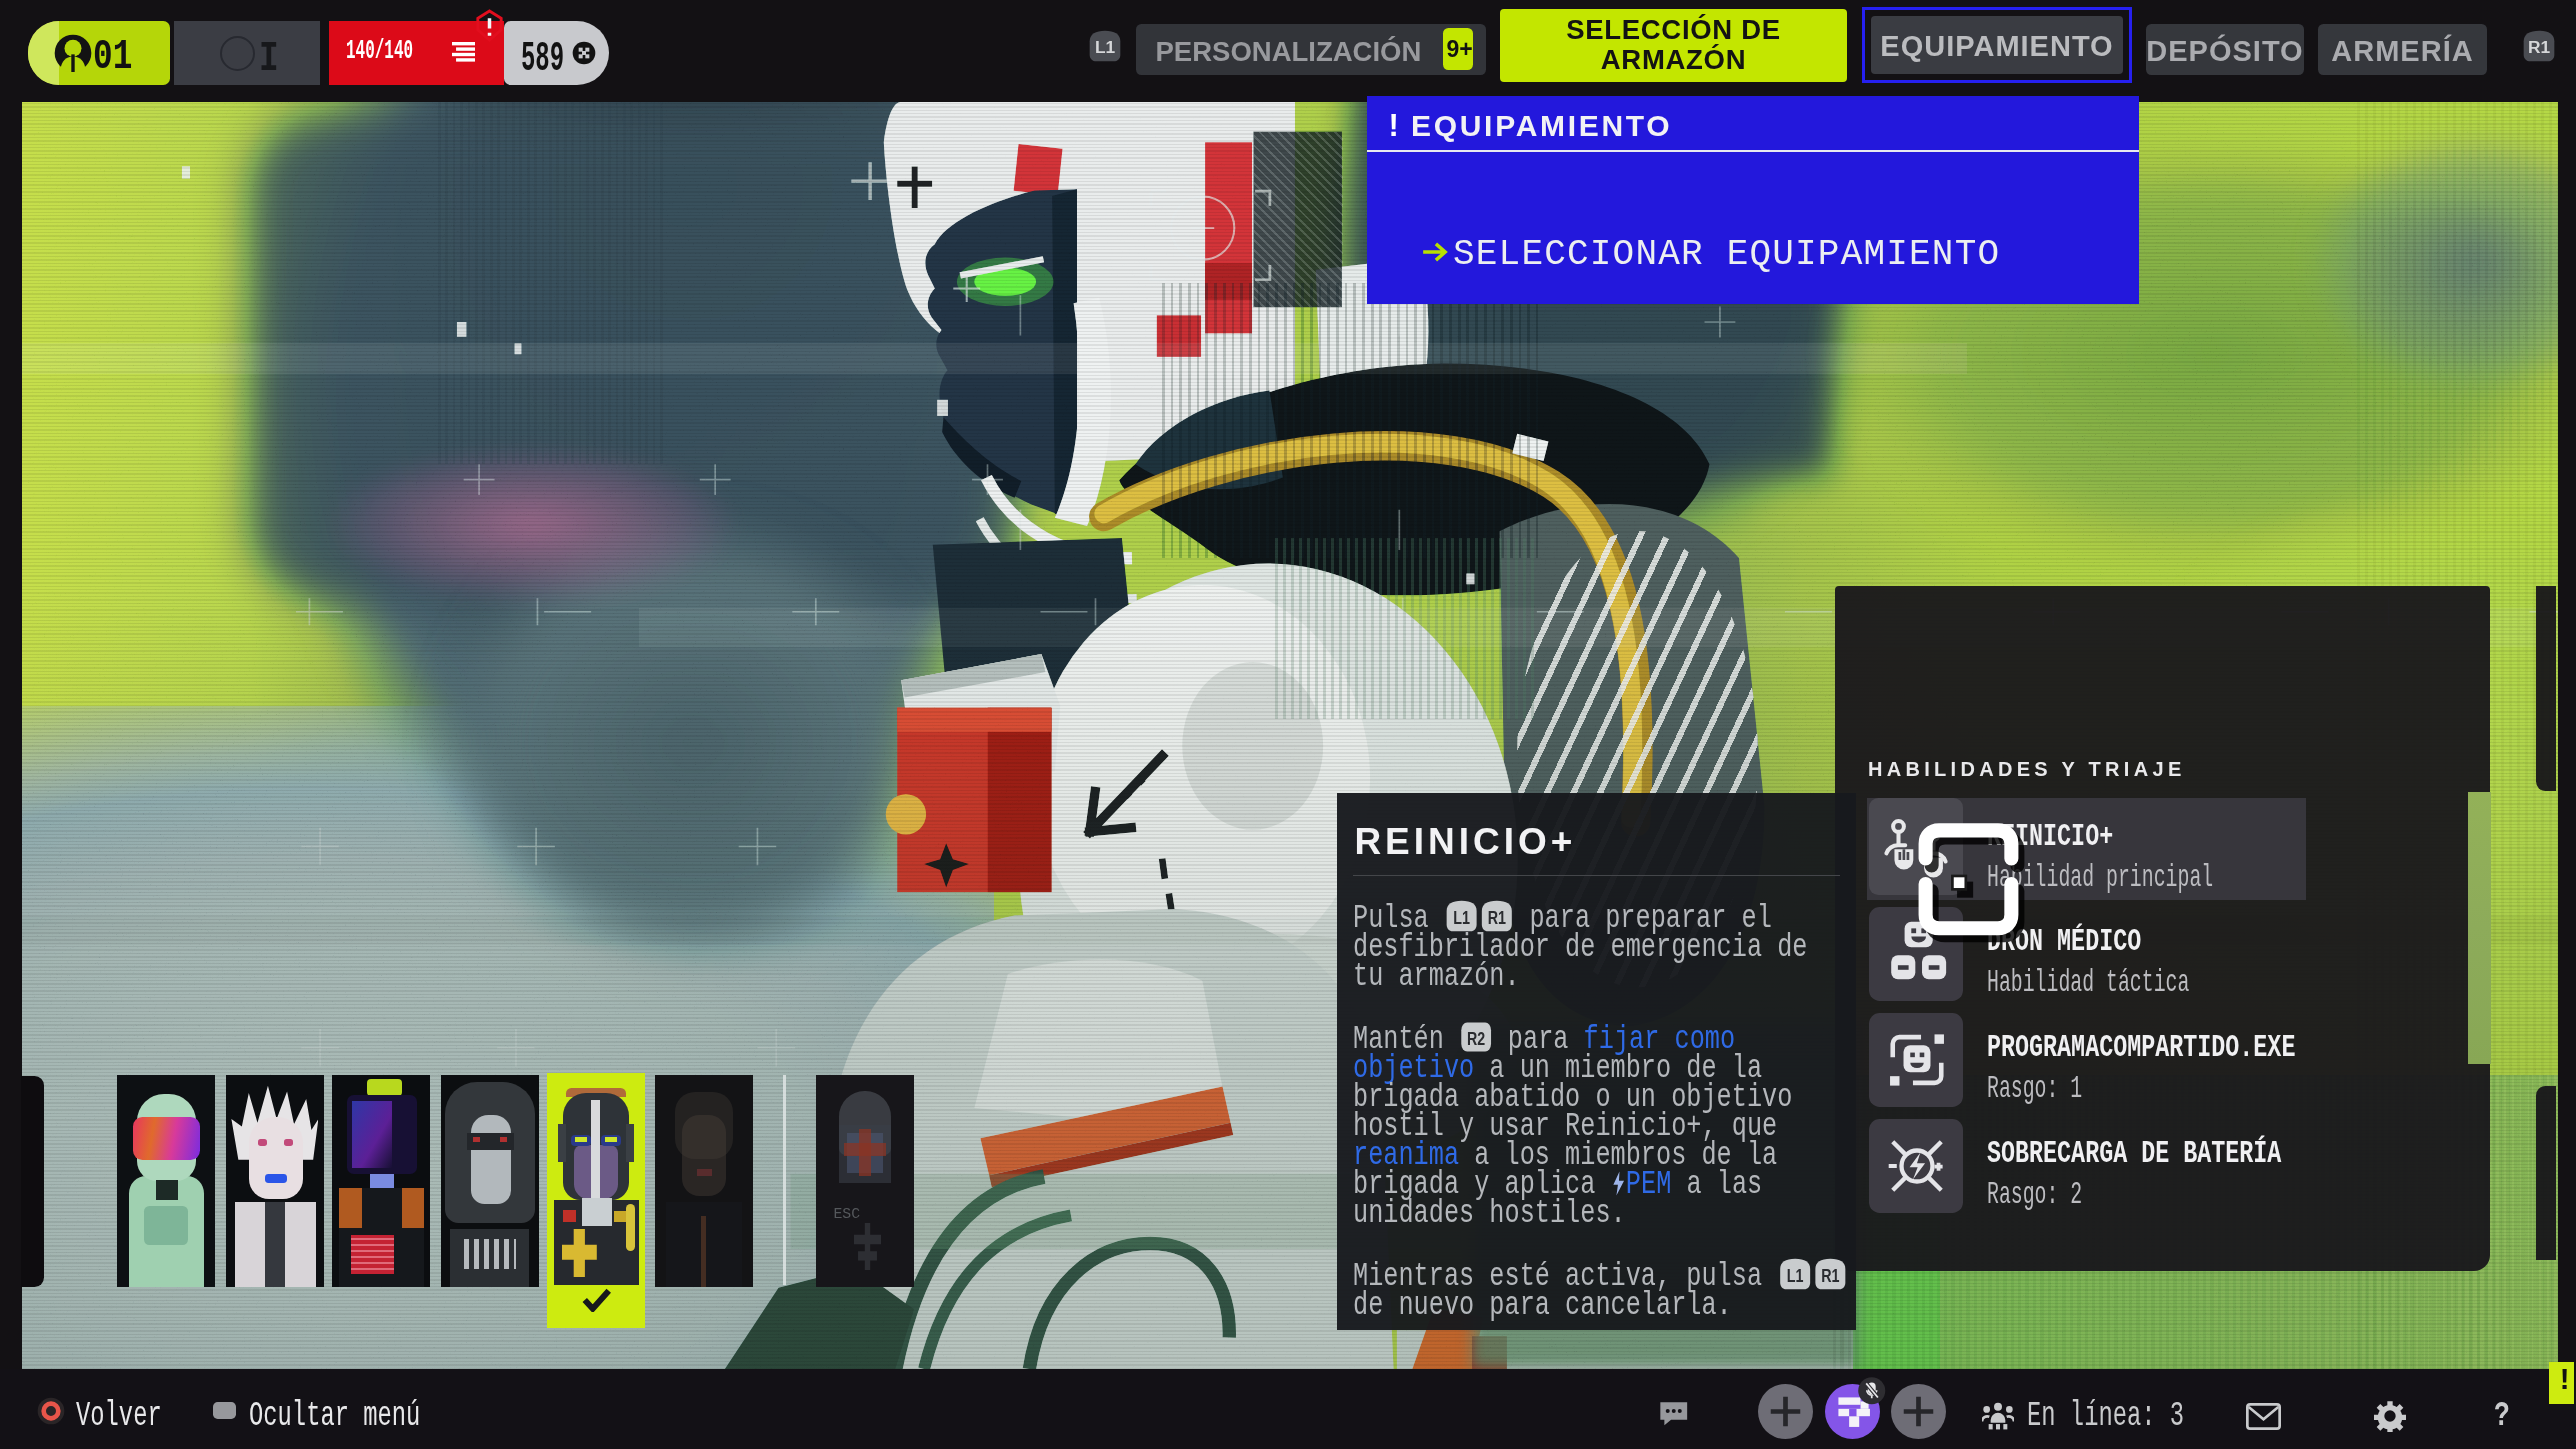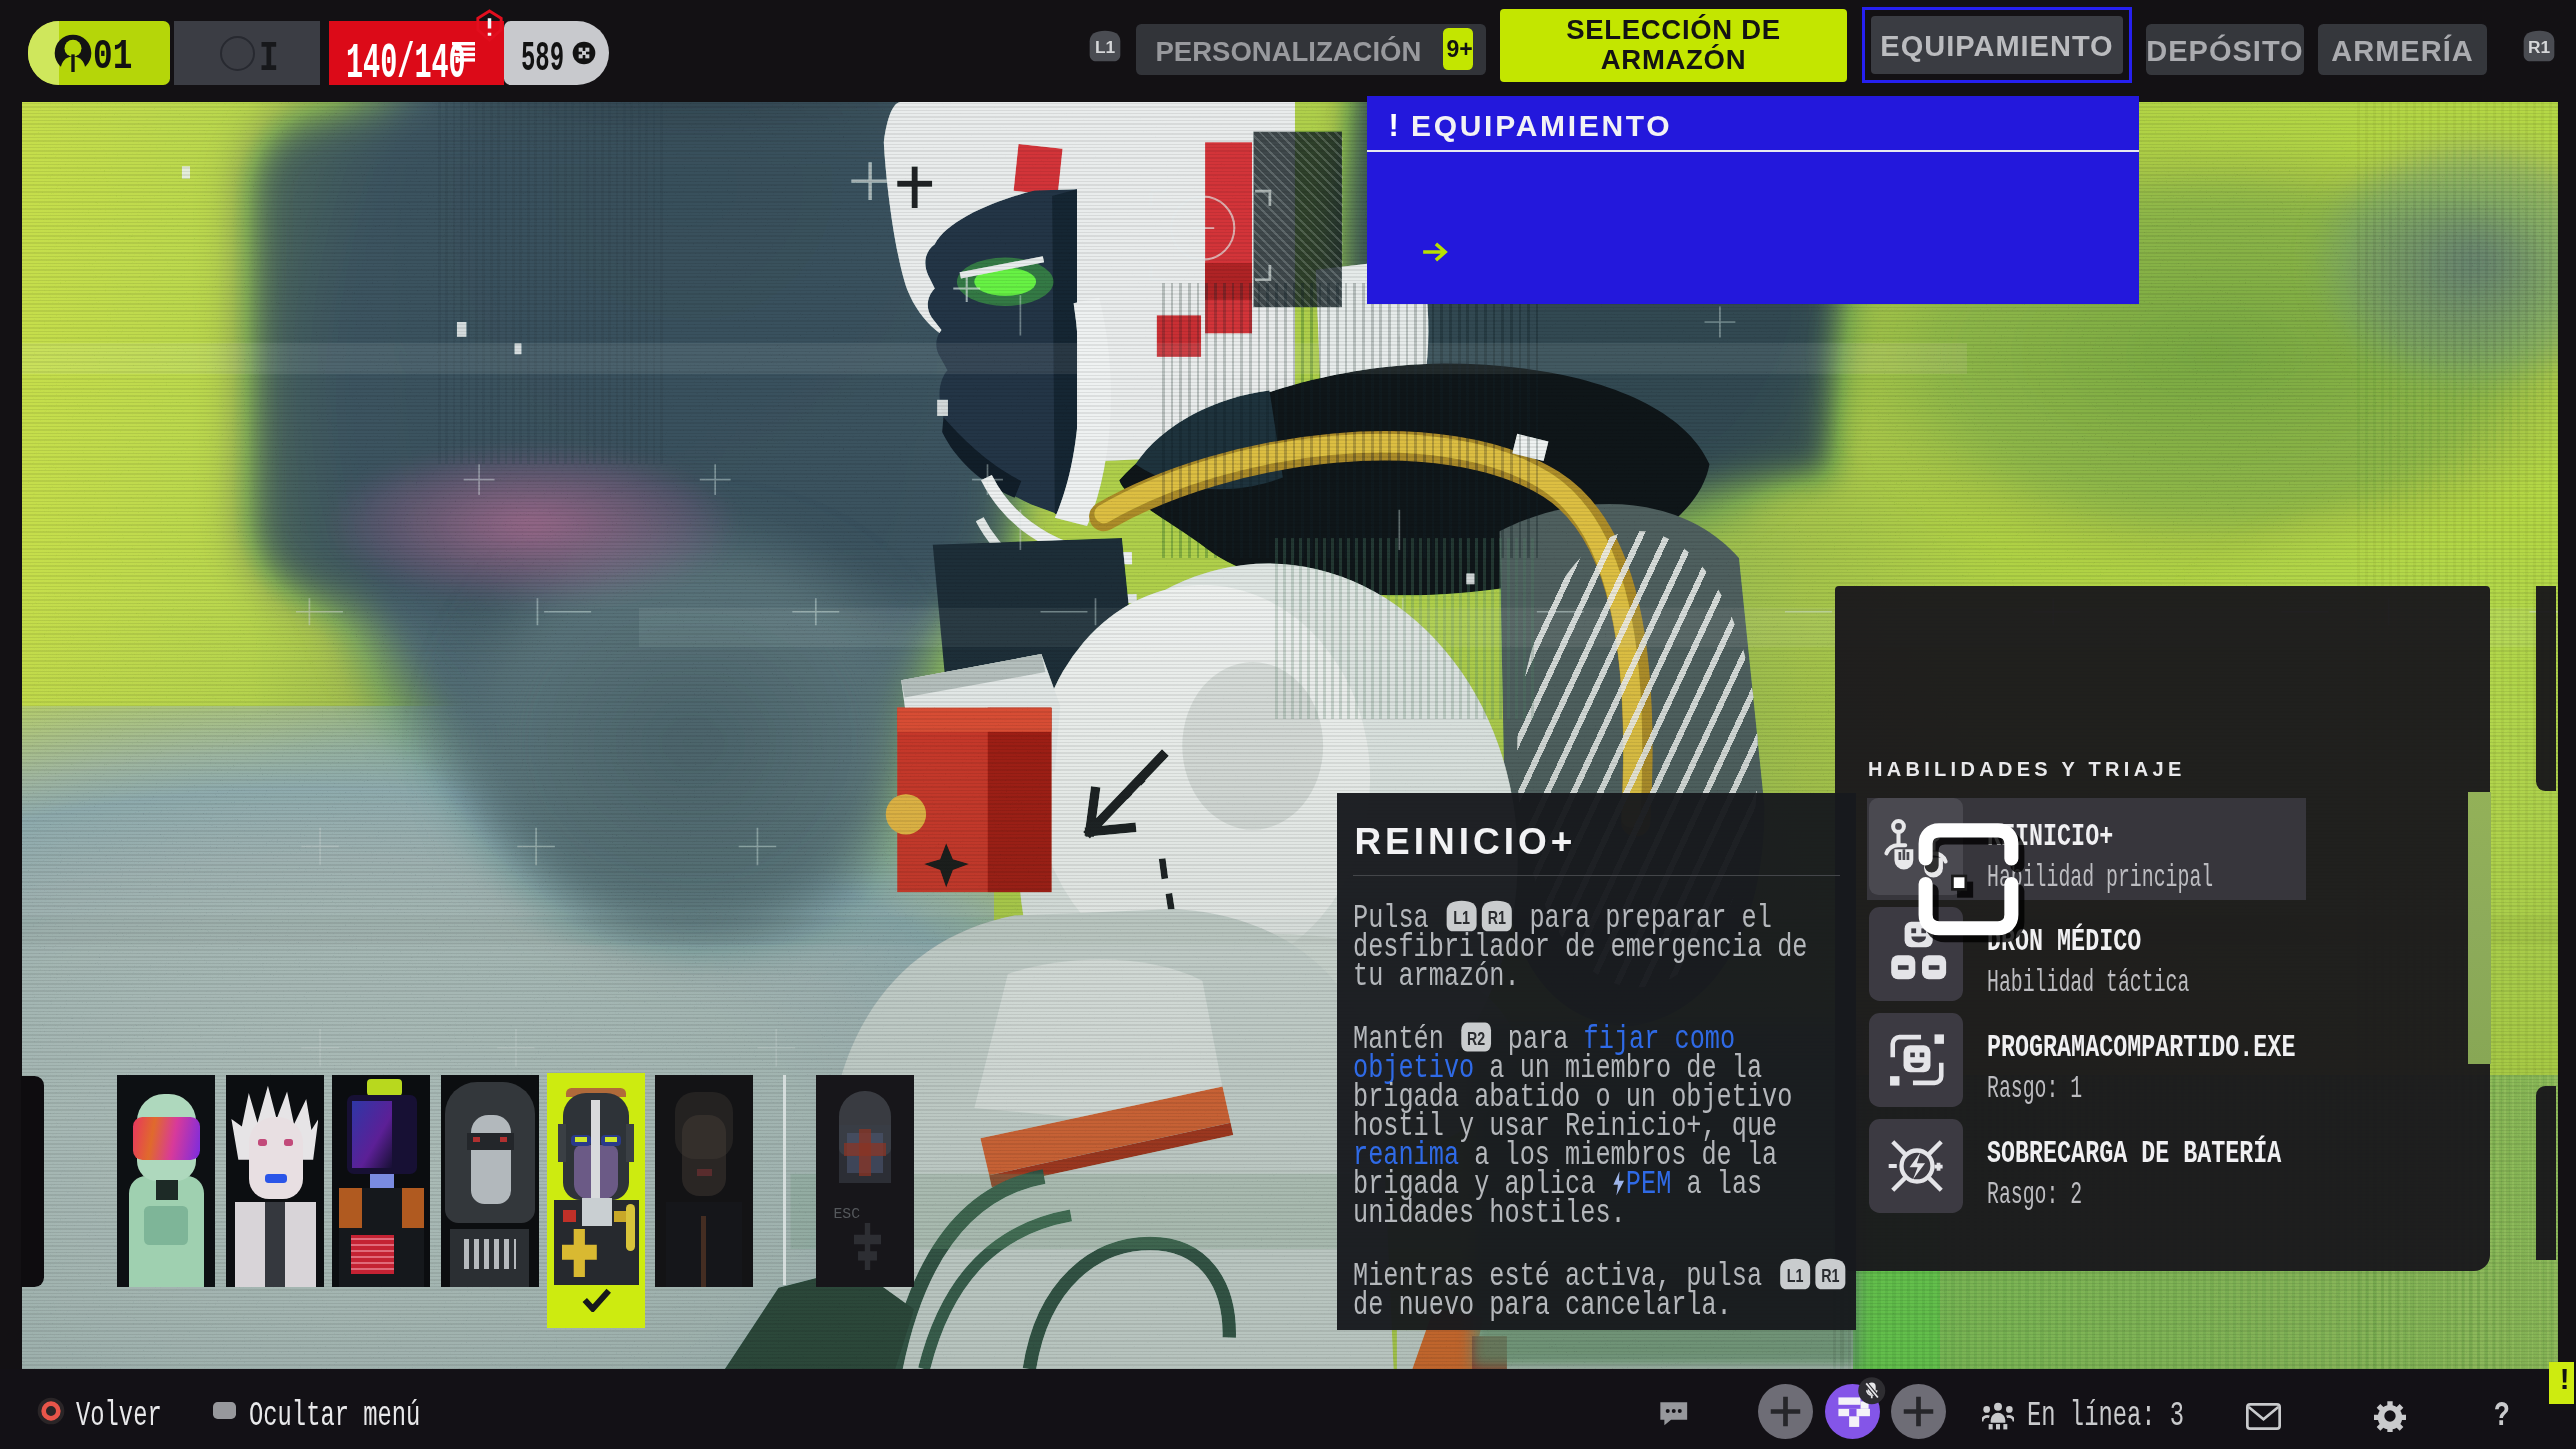--- a/index.html
+++ b/index.html
@@ -187,21 +187,21 @@
       </svg>
     <div class="abs mono" style="left:65px;top:12px;font-size:42px;font-weight:bold;color:#121212;"><span class="sx" style="transform:scaleX(0.78)">01</span></div>
   </div>
 
   <div class="abs" style="left:174px;top:21px;width:146px;height:64px;background:#3b3d44;">
     <div class="abs" style="left:46px;top:14.8px;width:35px;height:35px;border-radius:50%;border:2px solid #272930;"></div>
     <div class="abs mono" style="left:85px;top:14px;font-size:42px;font-weight:bold;color:#17181b;"><span class="sx" style="transform:scaleX(0.78)">I</span></div>
   </div>
 
   <div class="abs" style="left:329px;top:21px;width:175px;height:64px;background:#dc0a18;">
-    <div class="abs mono" style="left:17.4px;top:14px;font-size:50px;font-weight:bold;color:#fff;"><span class="sx" style="transform:scaleX(0.57)">140/140</span></div>
+    <div class="abs mono" style="left:17.4px;top:14px;font-size:28px;font-weight:bold;color:#fff;"><span class="sx" style="transform:scaleX(0.57)">140/140</span></div>
     <svg class="abs" style="left:123px;top:21px" width="23" height="23" viewBox="0 0 34 34" fill="#fff">
         <rect x="0" y="0" width="34" height="5"></rect>
         <rect x="6" y="8" width="28" height="5"></rect>
         <rect x="0" y="16" width="34" height="5"></rect>
         <rect x="6" y="24" width="28" height="5"></rect>
       </svg>
   </div>
   <svg class="abs" style="left:472px;top:8px" width="35" height="35" viewBox="0 0 24 24" fill="none" stroke="#ef1626" stroke-width="2">
       <path d="M12,2 L20,7 L20,15 L12,22 L4,15 L4,7 Z" stroke="#e20e1e"></path>
       <path d="M12,7 v7 M12,17 v2" stroke-width="2.4" stroke="#f6f6f8"></path>
@@ -256,20 +256,21 @@
     </svg>
 </div>
 
 <div class="abs" id="popup" style="left:1367px;top:96px;width:772px;height:208px;background:#2318dc;">
   <div class="abs" style="left:21.5px;top:12px;font-size:31px;font-weight:bold;color:#fff;">!</div>
   <div class="abs" style="left:44px;top:13.4px;font-size:30px;font-weight:bold;color:#f2f2f4;letter-spacing:2.7px;">EQUIPAMIENTO</div>
   <div class="abs" style="left:0;top:54px;width:772px;height:2px;background:#e8e8f0;"></div>
   <svg class="abs" style="left:55px;top:144px" width="25.5" height="24" viewBox="0 0 44 40">
       <path d="M2,20 h36 M24,6 L40,20 L24,34" stroke="#b8e000" stroke-width="6" fill="none"></path>
     </svg>
+  <div class="abs mono" style="left:86px;top:138px;font-size:36px;color:#eceef0;"><span class="sx" style="transform:scaleX(1.0);letter-spacing:1.2px;">SELECCIONAR EQUIPAMIENTO</span></div>
 </div>
 
 <div class="abs" id="triaje" style="left:1835px;top:586px;width:655px;height:685px;background:#18161bf2;border-radius:4px 4px 16px 16px;"></div>
 <div class="abs" style="left:2468px;top:792px;width:23px;height:272px;background:linear-gradient(180deg,#93b158,#8dab5a 50%,#88a755);"></div>
 <div class="abs" style="left:1835px;top:586px;width:633px;height:689px;">
   <div class="abs" style="left:33px;top:172px;font-size:20px;font-weight:bold;color:#e9e9eb;letter-spacing:4.3px;">HABILIDADES Y TRIAJE</div>
 
   <div class="abs" style="left:32px;top:212px;width:439px;height:102px;background:#3c3b42d9;"></div>
   <div class="abs" style="left:34px;top:212px;width:94px;height:97px;background:#4a4950;border-radius:9.4px;"></div>
 

